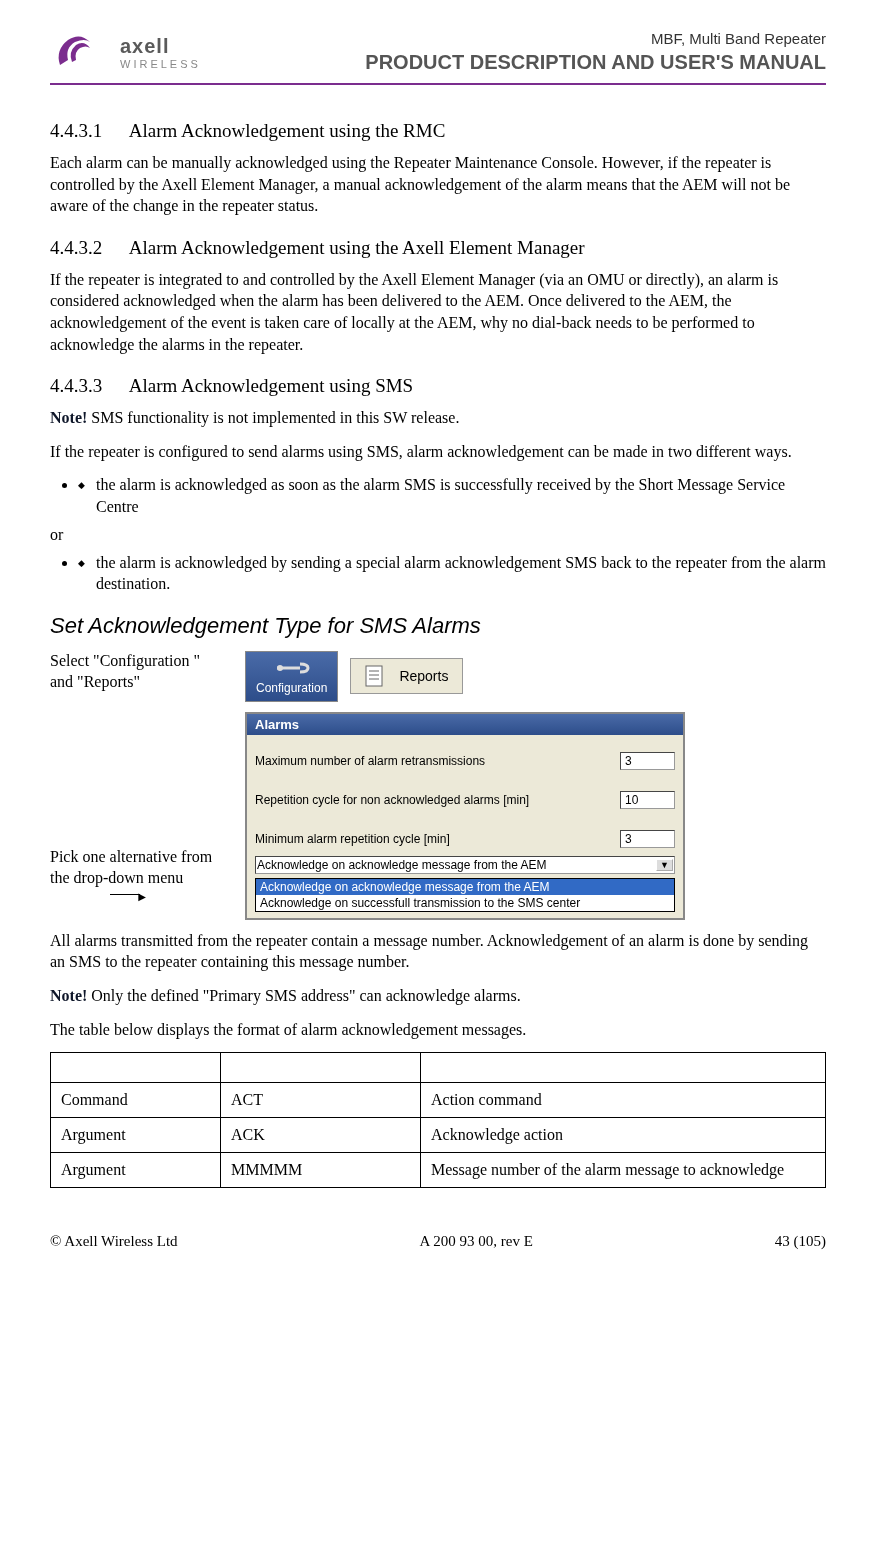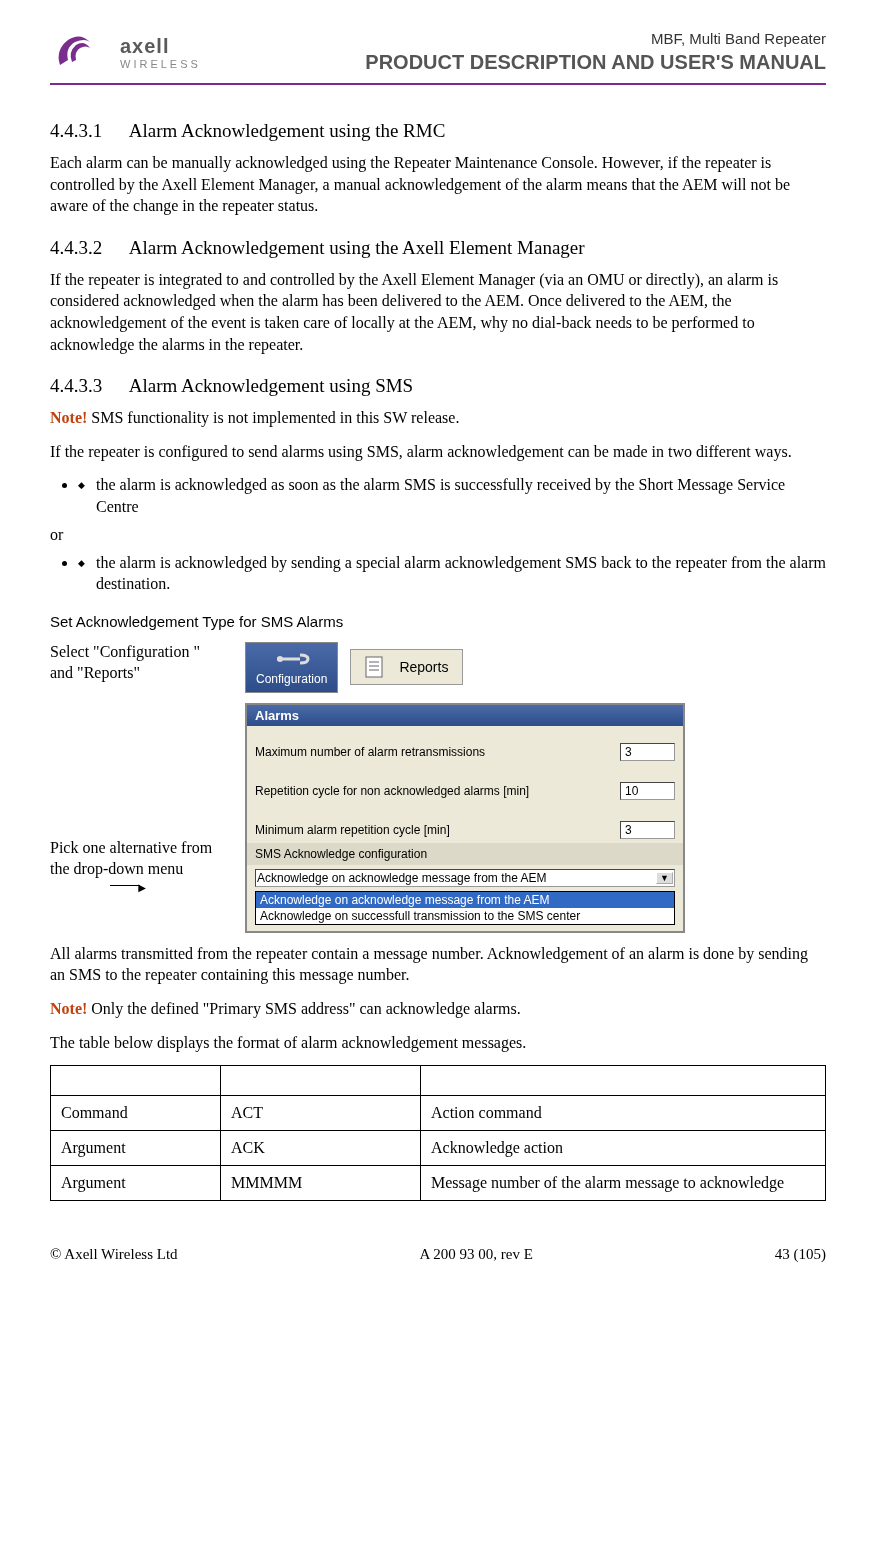--- a/index.html
+++ b/index.html
@@ -23,26 +23,26 @@
     .logo-swirl { width: 50px; height: 45px; }
     .logo-text { display: flex; flex-direction: column; font-family: Arial, sans-serif; }
     .logo-brand { font-size: 20px; font-weight: bold; letter-spacing: 1px; color: #5a5a5a; }
     .logo-sub { font-size: 11px; letter-spacing: 3px; color: #888; }
     .header-right { text-align: right; font-family: Arial, sans-serif; }
     .header-product { font-size: 15px; color: #333; margin-bottom: 4px; }
     .header-title { font-size: 20px; font-weight: bold; color: #555; }
     .section-num-title { font-size: 19px; margin-top: 20px; margin-bottom: 10px; font-family: "Times New Roman", serif; }
     .section-num-title .num { display: inline-block; width: 75px; }
     .body-text { font-size: 16px; line-height: 1.35; margin-bottom: 12px; }
-    .note-red { color: #c2410c; font-weight: bold; margin-top: 12px; }
+    .note-red { color: #0f172a; font-weight: bold; margin-top: 12px; }
     .bullet-list { margin: 8px 0 8px 28px; }
     .bullet-item { font-size: 16px; line-height: 1.35; margin-bottom: 6px; position: relative; padding-left: 18px; }
     .bullet-item::before { content: "◆"; font-size: 9px; position: absolute; left: 0; top: 5px; }
     .or-text { font-size: 16px; margin: 4px 0 8px 0; }
-    .subheading { font-family: Verdana, Arial, sans-serif; font-size: 15px; margin: 18px 0 12px 0; }
+    .subheading { font-family: Verdana, Arial, sans-serif; font-size: 22px; margin: 18px 0 12px 0; font-style: italic; }
     .config-row { display: flex; gap: 20px; align-items: flex-start; margin-bottom: 10px; }
     .config-label { width: 175px; font-size: 16px; line-height: 1.3; flex-shrink: 0; }
     .config-buttons { display: flex; gap: 12px; align-items: center; }
     .config-btn-blue {
       background: linear-gradient(#4a6ba8, #2d4d8a);
       border: 1px solid #888;
       padding: 6px 10px;
       display: flex;
       flex-direction: column;
       align-items: center;
@@ -177,21 +177,20 @@
       <input class="panel-input" value="3" style="">
     </div>
     <div class="panel-row">
       <span class="panel-row-label">Repetition cycle for non acknowledged alarms [min]</span>
       <input class="panel-input" value="10" style="">
     </div>
     <div class="panel-row">
       <span class="panel-row-label">Minimum alarm repetition cycle [min]</span>
       <input class="panel-input" value="3" style="">
     </div>
-    <div class="panel-subtitle">SMS Acknowledge configuration</div>
     <div class="panel-select-wrap">
       <div class="panel-select" style="display:flex; justify-content:space-between; align-items:center;">
         <span>Acknowledge on acknowledge message from the AEM</span>
         <span style="background:#ddd; border:1px outset #fff; padding:0 3px; font-size:9px;">▼</span>
       </div>
     </div>
     <div class="panel-options">
       <div class="panel-option selected">Acknowledge on acknowledge message from the AEM</div>
       <div class="panel-option">Acknowledge on successfull transmission to the SMS center</div>
     </div>

